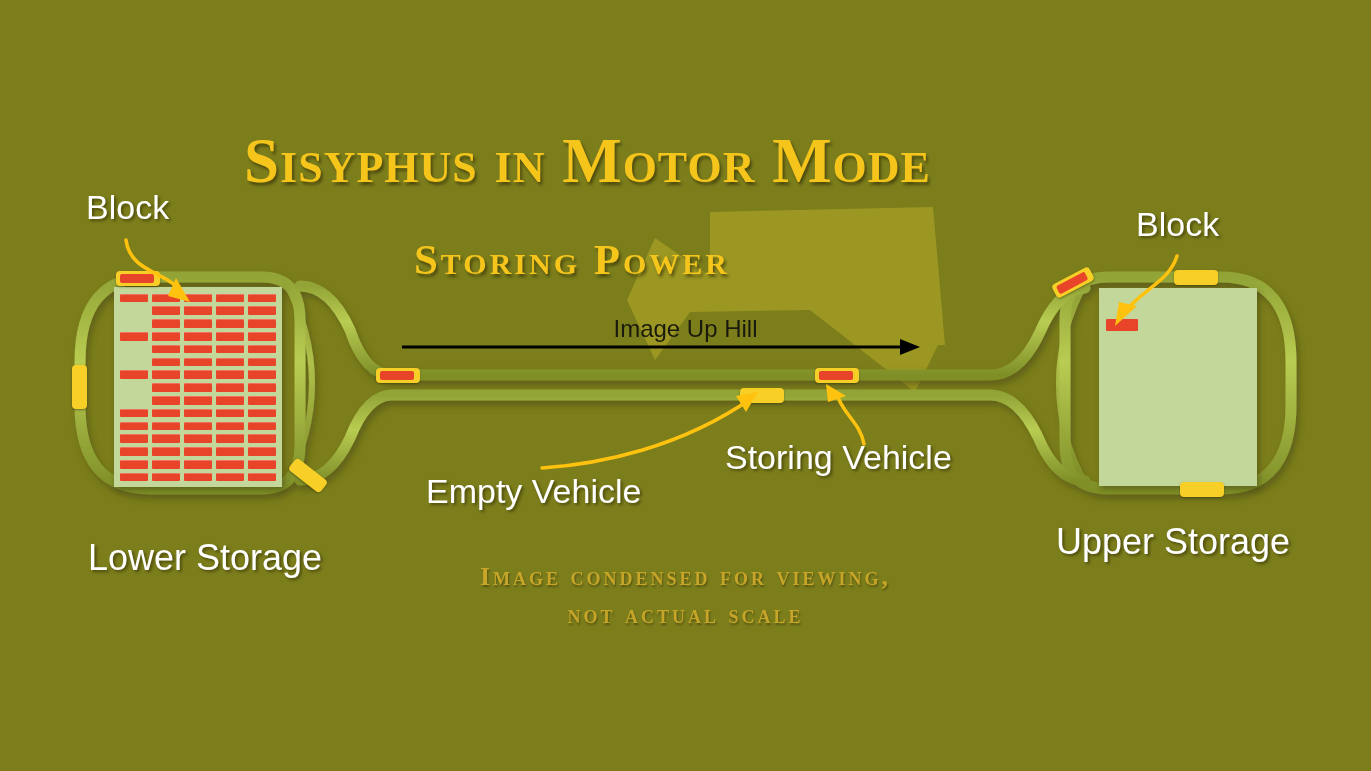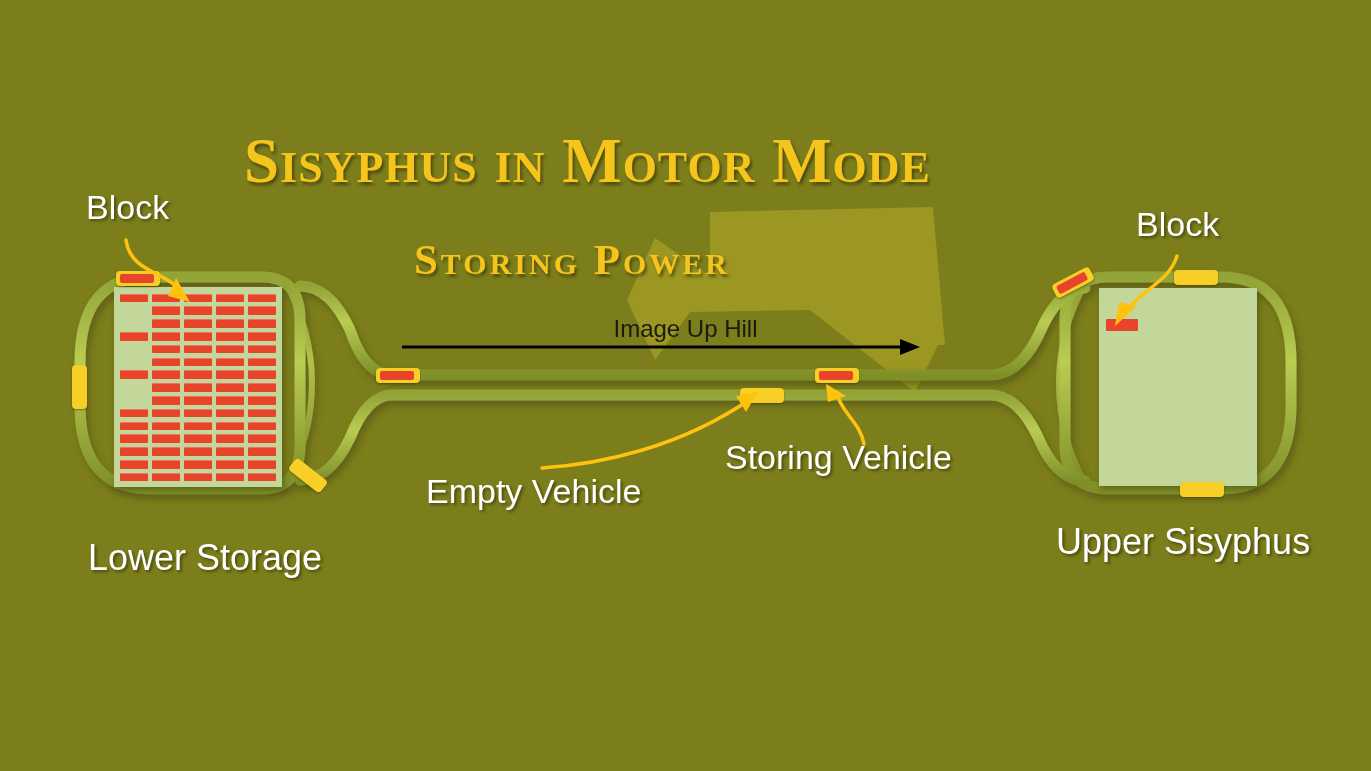--- a/index.html
+++ b/index.html
@@ -261,19 +261,23 @@
   </svg>
 
   <svg class="abs" style="left:820px;top:382px;" width="70" height="70" viewBox="0 0 70 70">
     <path d="M 44,62 C 40,40 22,32 16,10" fill="none" stroke="#ffc20e" stroke-width="3.5" stroke-linecap="round"></path>
     <polygon points="6,2 26,14 8,20" fill="#ffc20e"></polygon>
   </svg>
 
   <div class="abs gold-label" id="label-block-left">Block</div>
   <div class="abs gold-label" id="label-block-right">Block</div>
   <div class="abs gold-label" id="label-lower-storage">Lower Storage</div>
-  <div class="abs gold-label" id="label-upper-storage">Upper Sisyphus</div>
+  <div class="abs gold-label" id="label-upper-storage">Upper Storage</div>
   <div class="abs gold-label" id="label-empty-vehicle">Empty Vehicle</div>
   <div class="abs gold-label" id="label-loaded-vehicle">Storing Vehicle</div>
 
+  <div class="abs" id="footnote">
+    <div>Image condensed for viewing,</div>
+    <div>not actual scale</div>
+  </div>
 
 
 </div>
 
 </body></html>

